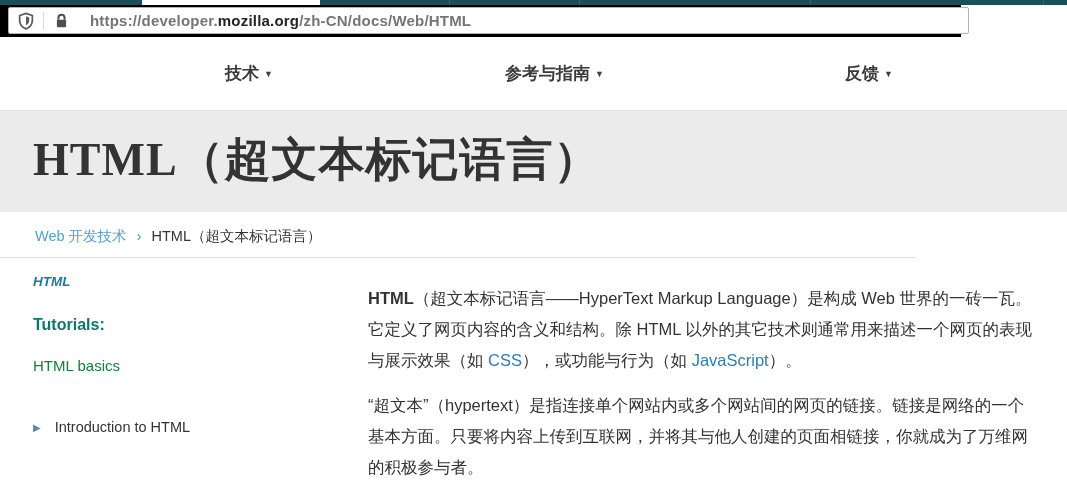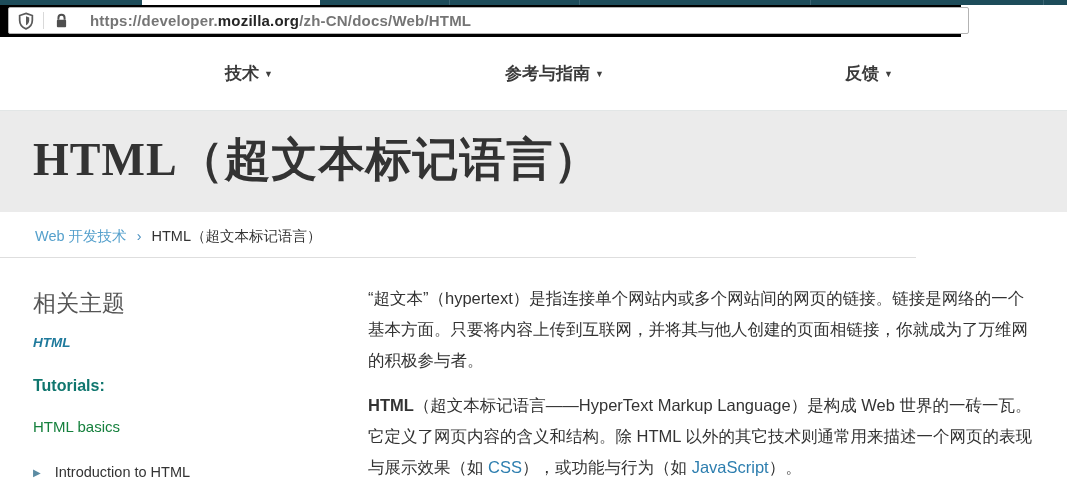--- a/index.html
+++ b/index.html
@@ -44,21 +44,21 @@
 
   
   .sidebar { position: absolute; left: 33px; top: 258px; width: 310px; }
   .sidebar-heading { margin-top: 30px; font-family: "Liberation Serif", serif;
     font-weight: normal; font-size: 23px; color: #555; }
   .sidebar-topic { display: inline-block; margin-top: 16px; font-size: 13.5px; font-weight: bold;
     font-style: italic; color: #1f7a9c; text-decoration: none; }
   .sidebar-tutorials { margin-top: 26px; font-size: 16px; font-weight: bold; color: #0f766e; }
   .sidebar-tutlink { display: inline-block; margin-top: 23px; font-size: 15px;
     color: #15803d; text-decoration: none; }
-  .sidebar-list { margin-top: 28px; list-style: none; }
+  .sidebar-list { margin-top: 44px; list-style: none; }
   .sidebar-list li { font-size: 14.5px; color: #333; cursor: pointer; }
   .tri { color: #5b8ba3; font-size: 10px; margin-right: 14px; vertical-align: 1px; }
 
   .main-col { position: absolute; left: 368px; top: 258px; width: 668px;
     font-size: 16.5px; line-height: 31px; color: #333; }
   .main-col p { margin-top: 25px; }
   .main-col p + p { margin-top: 14px; }
   .bold { font-weight: bold; }
   .content-link { color: #2d7eaf; text-decoration: none; }
 
@@ -108,25 +108,24 @@
 
 <div class="breadcrumb">
   <div class="inner">
     <a href="#" class="crumb-link">Web 开发技术</a>
     <span class="crumb-sep">›</span>
     <span class="crumb-current">HTML（超文本标记语言）</span>
   </div>
 </div>
 
 <div class="sidebar">
-  <h2 class="sidebar-heading">相关主题</h2>
   <a href="#" class="sidebar-topic">HTML</a>
   <div class="sidebar-tutorials">Tutorials:</div>
   <a href="#" class="sidebar-tutlink">HTML basics</a>
   <ul class="sidebar-list">
     <li><span class="tri">▶</span><span>Introduction to HTML</span></li>
   </ul>
 </div>
 
 <div class="main-col">
+  <p><span class="bold">HTML</span><span>（超文本标记语言——HyperText Markup Language）是构成 Web 世界的一砖一瓦。它定义了网页内容的含义和结构。除 HTML 以外的其它技术则通常用来描述一个网页的表现与展示效果（如 </span><a href="#" class="content-link">CSS</a><span>），或功能与行为（如 </span><a href="#" class="content-link">JavaScript</a><span>）。</span></p>
   <p><span>“超文本”（hypertext）是指连接单个网站内或多个网站间的网页的链接。链接是网络的一个基本方面。只要将内容上传到互联网，并将其与他人创建的页面相链接，你就成为了万维网的积极参与者。</span></p>
-  <p><span class="bold">HTML</span><span>（超文本标记语言——HyperText Markup Language）是构成 Web 世界的一砖一瓦。它定义了网页内容的含义和结构。除 HTML 以外的其它技术则通常用来描述一个网页的表现与展示效果（如 </span><a href="#" class="content-link">CSS</a><span>），或功能与行为（如 </span><a href="#" class="content-link">JavaScript</a><span>）。</span></p>
 </div>
 
 </body></html>

